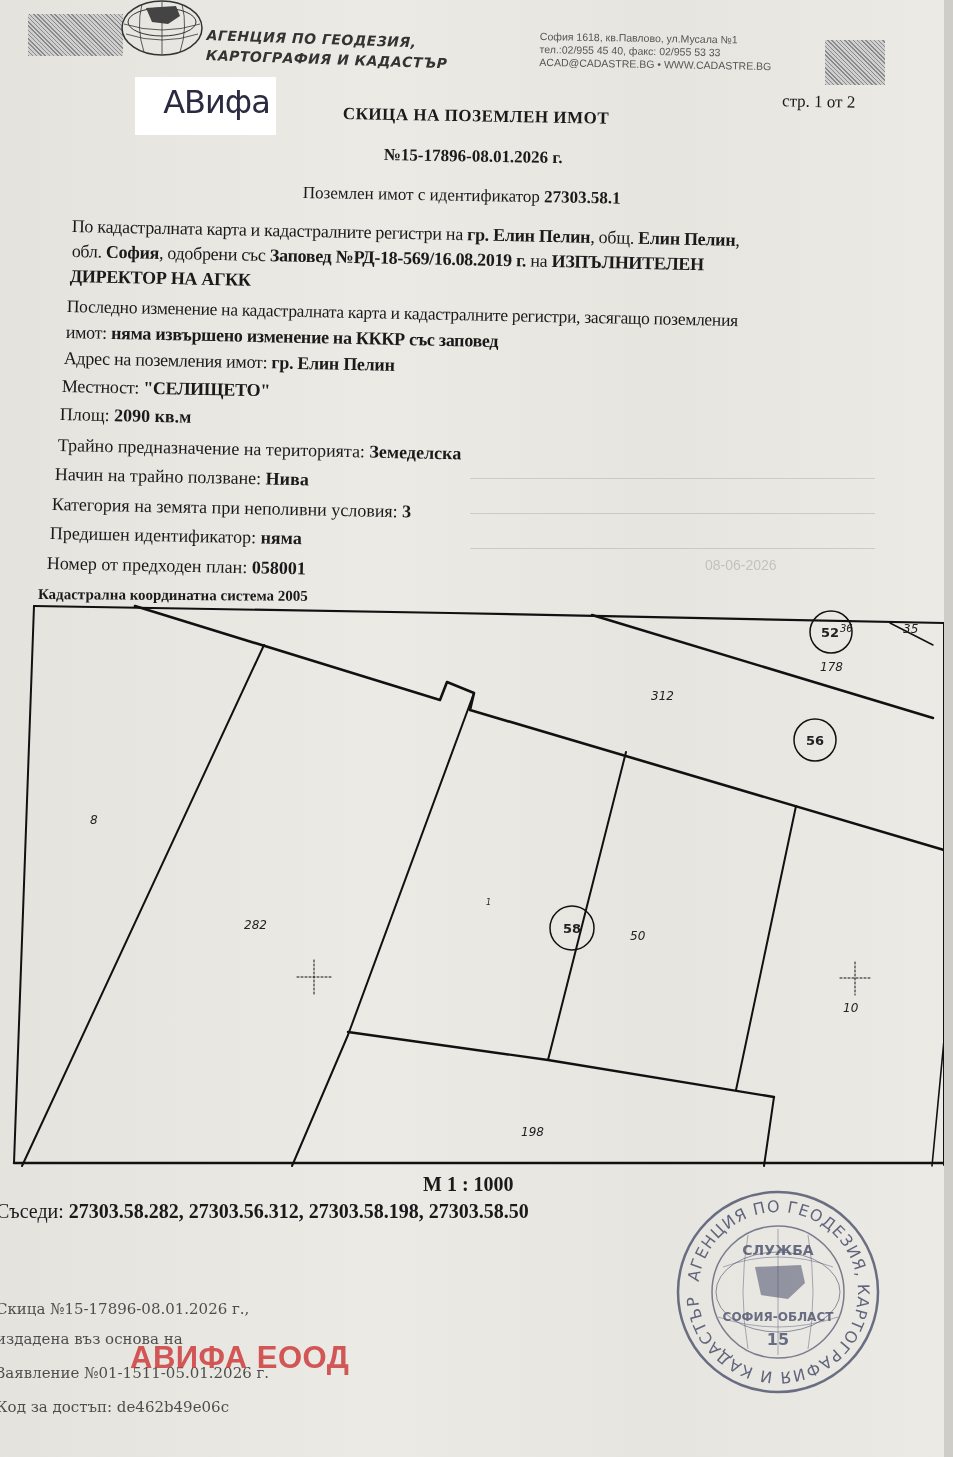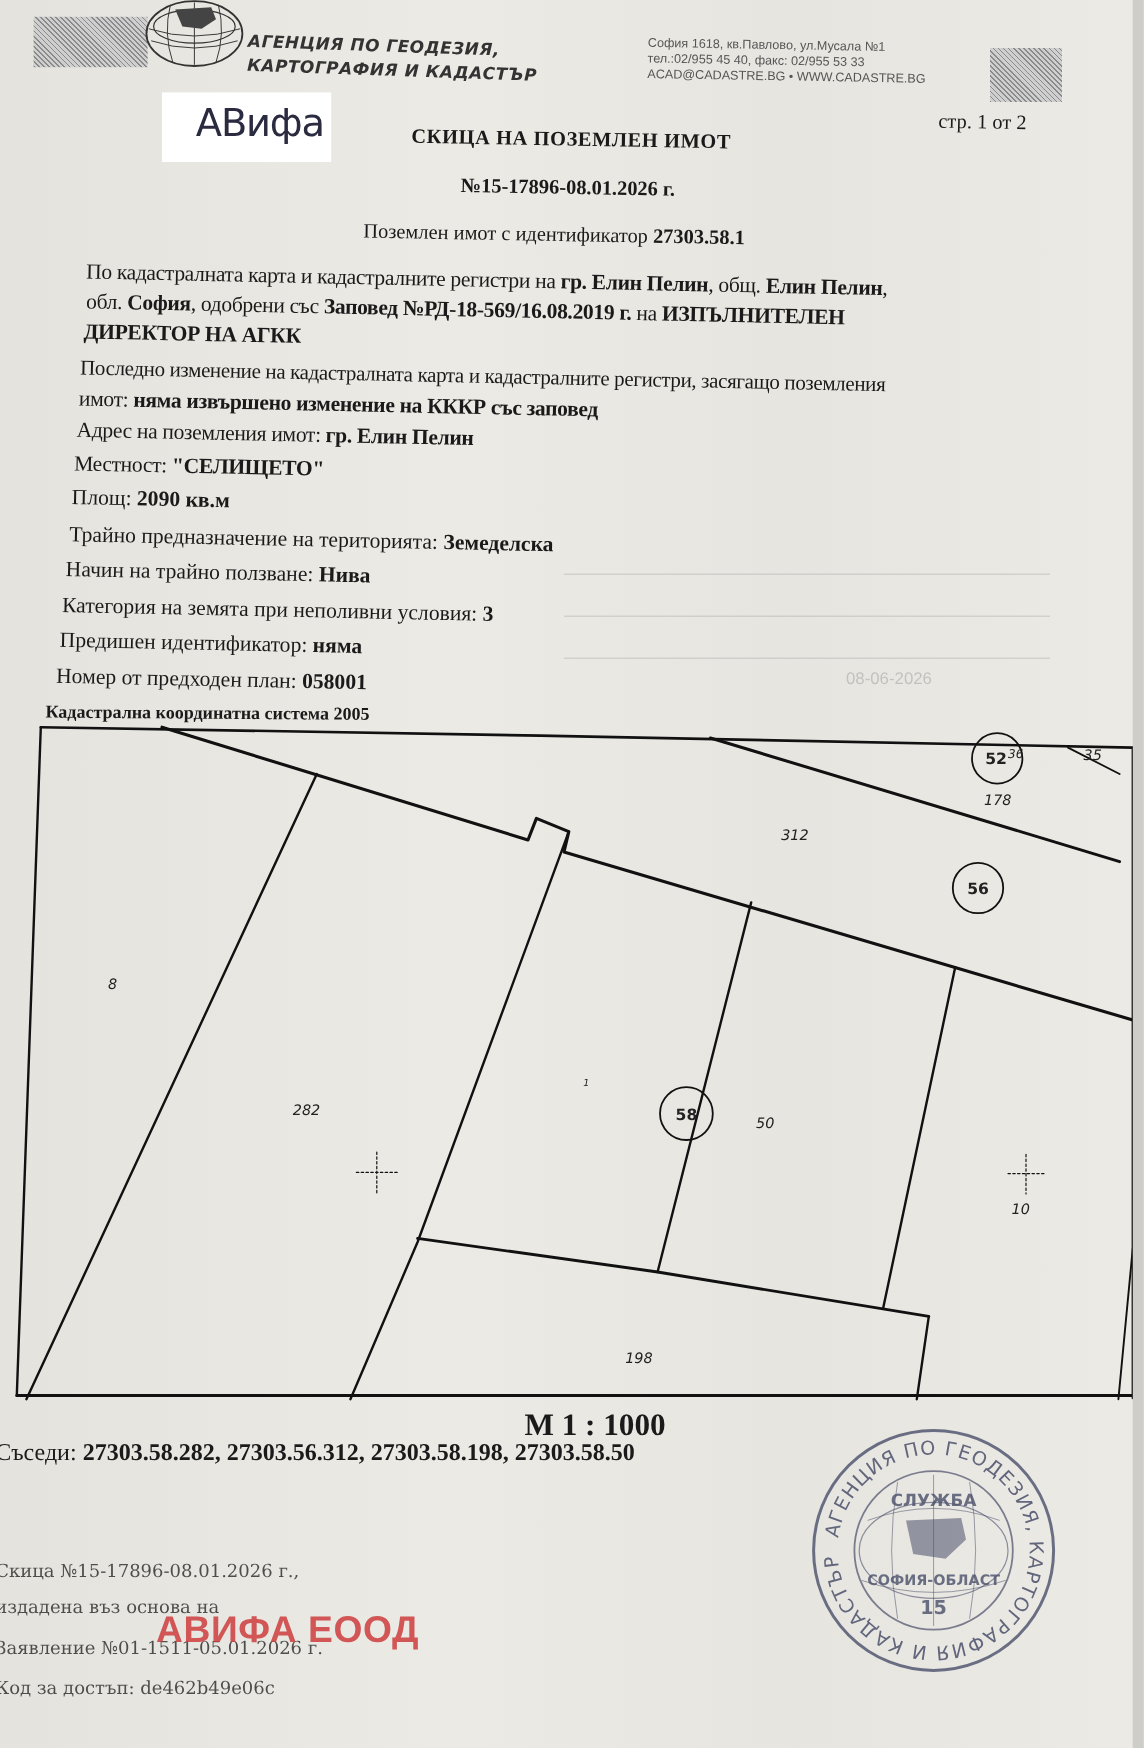--- a/index.html
+++ b/index.html
@@ -36,21 +36,21 @@
 
   .line { font-size:18px; transform:rotate(1.2deg); transform-origin:left top; }
   .condensed { font-family:"Liberation Serif", serif; letter-spacing:-0.3px; }
 
   
   .map-caption { left:38px; top:586px; font-size:15px; font-weight:bold; transform:rotate(0.4deg); transform-origin:left top; }
   svg.map { position:absolute; left:0; top:600px; }
   .map-lbl { font-family:"DejaVu Sans", sans-serif; font-style:italic; font-size:12px; fill:#222; }
   .map-lbl-b { font-family:"DejaVu Sans", sans-serif; font-weight:bold; font-size:13px; fill:#222; }
 
-  .scale { left:437px; top:1173px; font-size:26px; font-weight:bold; }
+  .scale { left:423px; top:1173px; font-size:20px; font-weight:bold; }
   .neighbors { left:-4px; top:1200px; font-size:20px; }
 
   .footer { left:-4px; font-family:"DejaVu Serif", serif; font-size:15px; color:#333; opacity:0.85; }
   .watermark { left:130px; top:1340px; font-family:"Liberation Sans", sans-serif; font-weight:bold;
     font-size:31px; color:rgba(205,60,60,0.85); letter-spacing:0.5px; }
 
   .stamp-faint { left:470px; top:478px; width:405px; height:110px; opacity:0.25; color:#555;
     font-family:"Liberation Sans", sans-serif; font-size:12px; }
   .stamp-faint .row { border-top:1px solid #777; height:34px; position:relative; }
   .seal { position:absolute; left:673px; top:1187px; }

